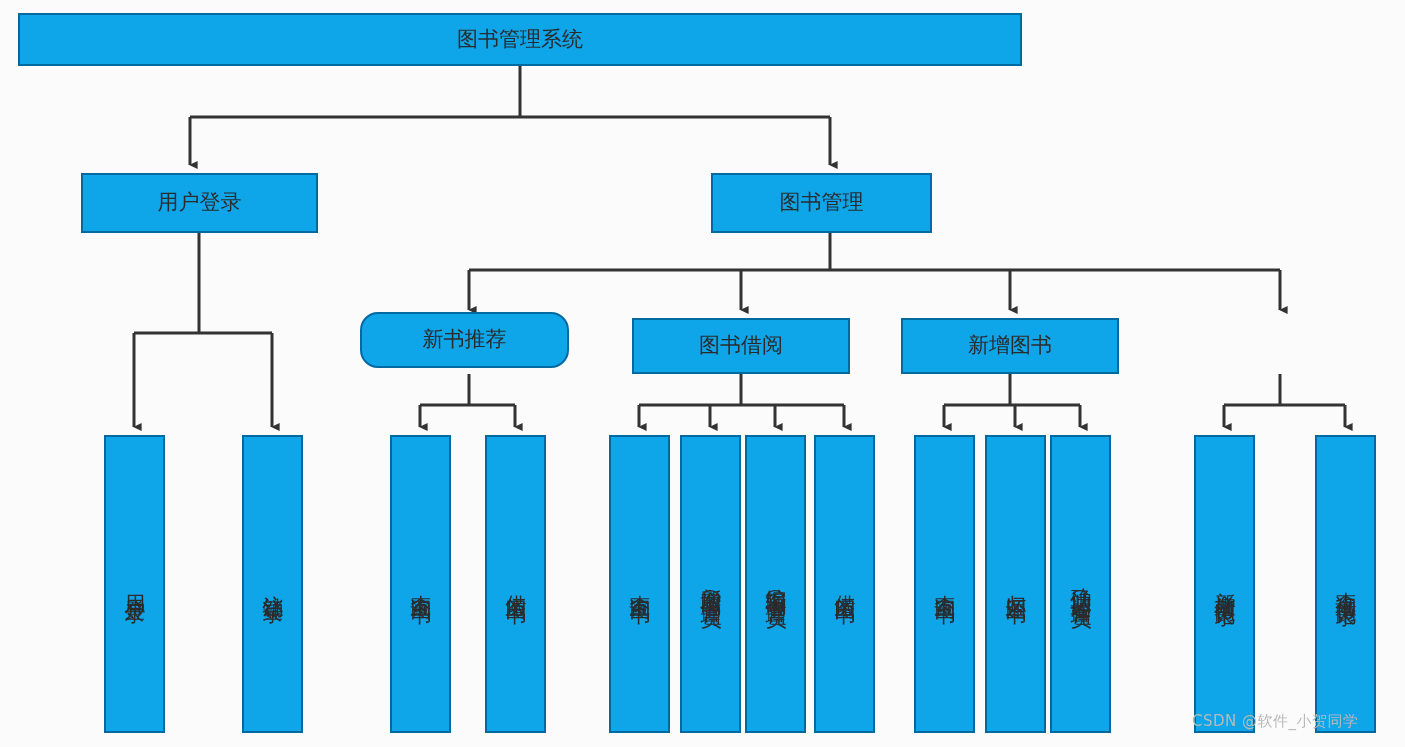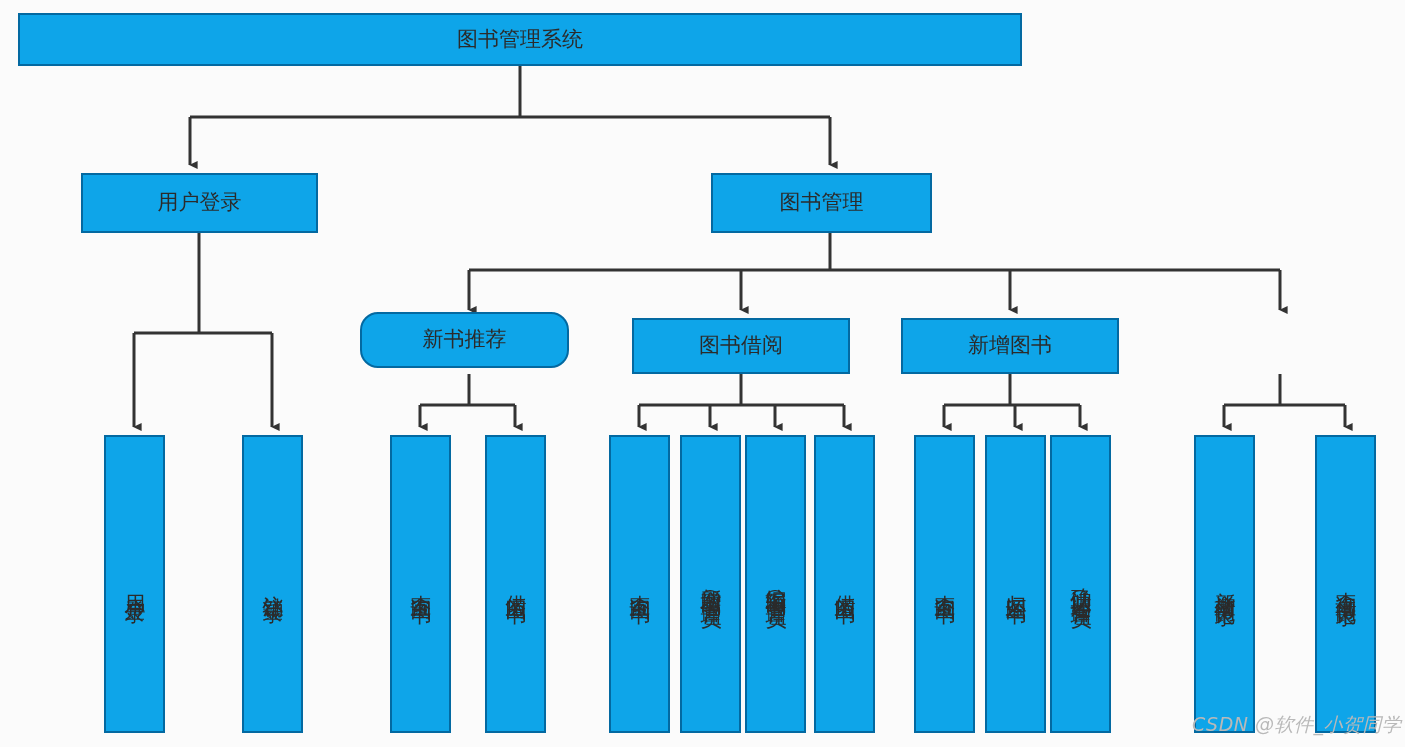--- a/index.html
+++ b/index.html
@@ -50,25 +50,24 @@
     writing-mode: vertical-rl;
     text-orientation: upright;
     font-size: 21px;
     color: #2b2b2b;
     letter-spacing: 3px;
     line-height: 1;
     text-align: center;
   }
   .watermark {
     position: absolute;
-    font-size: 19px;
+    font-size: 15px;
     color: #b9b9b9;
     white-space: nowrap;
     letter-spacing: 0.5px;
-    font-style: italic;
   }
 </style>
 </head>
 <body>
 
 <div id="diagram-root">
 
   <svg class="wires" viewBox="0 0 1405 747">
     <defs>
       <marker id="arrow" markerWidth="9" markerHeight="9" refX="4.2" refY="7.6" orient="auto" markerUnits="userSpaceOnUse">

